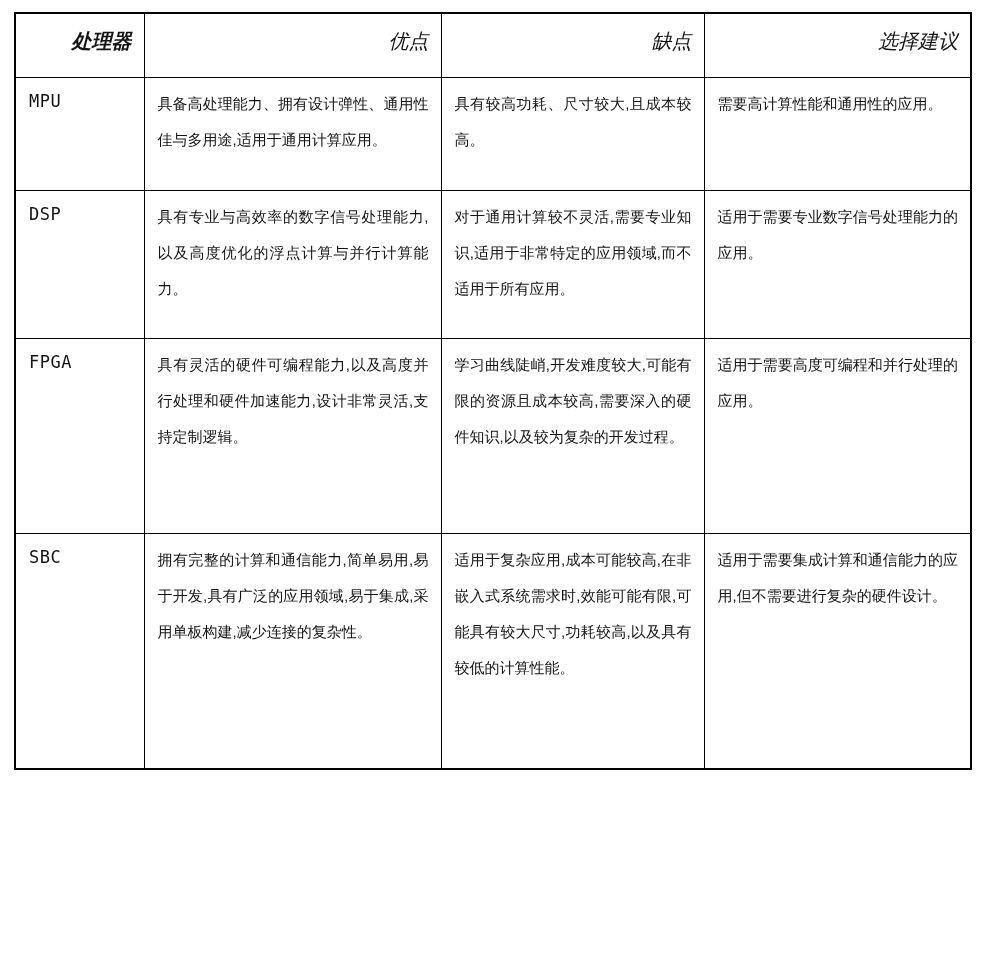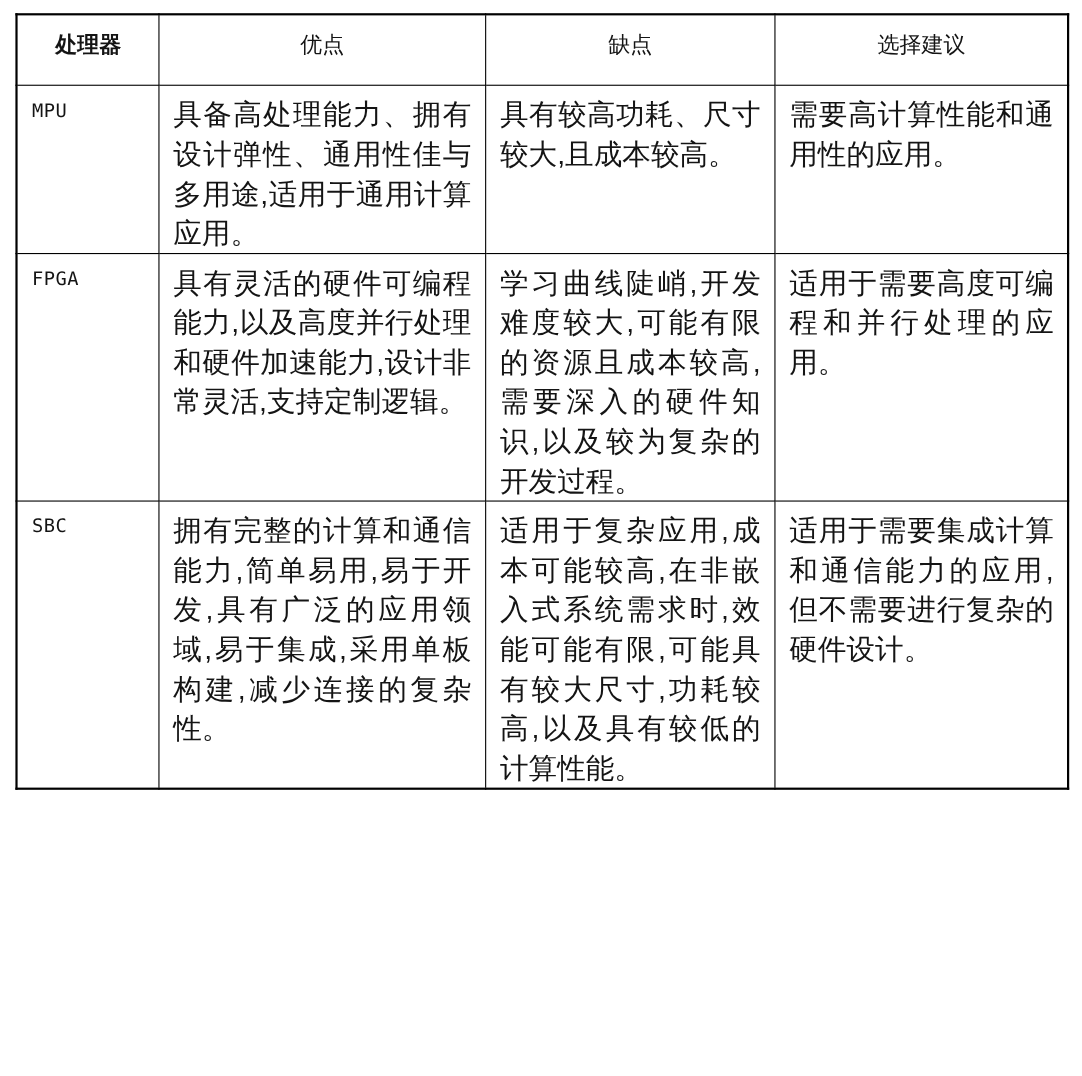--- a/index.html
+++ b/index.html
@@ -25,30 +25,31 @@
     width: 956px;
     border: 2px solid #000000;
     background: #ffffff;
   }
   .proc-table th,
   .proc-table td {
     border: 1px solid #000000;
     vertical-align: top;
     box-sizing: border-box;
     padding: 8px 12px 0 13px;
-    font-size: 26px;
+    font-size: 15px;
     line-height: 36px;
     color: #141414;
     overflow: hidden;
   }
   .proc-table th {
     font-weight: normal;
-    text-align: center;
+    text-align: right;
     font-size: 20px;
     padding-top: 9px;
+    font-style: italic;
   }
   .proc-table th.col-processor {
     font-weight: bold;
   }
   .proc-table td.cell-processor {
     font-family: "DejaVu Sans Mono", monospace;
     font-size: 17px;
     letter-spacing: 0.5px;
     padding-top: 12px;
     line-height: 22px;
@@ -83,20 +84,26 @@
         <th>选择建议</th>
       </tr>
     </thead>
     <tbody>
       <tr class="r-mpu">
         <td class="cell-processor">MPU</td>
         <td class="cell-text">具备高处理能力、拥有设计弹性、通用性佳与多用途,适用于通用计算应用。</td>
         <td class="cell-text">具有较高功耗、尺寸较大,且成本较高。</td>
         <td class="cell-text">需要高计算性能和通用性的应用。</td>
       </tr>
+      <tr class="r-dsp">
+        <td class="cell-processor">DSP</td>
+        <td class="cell-text">具有专业与高效率的数字信号处理能力,以及高度优化的浮点计算与并行计算能力。</td>
+        <td class="cell-text">对于通用计算较不灵活,需要专业知识,适用于非常特定的应用领域,而不适用于所有应用。</td>
+        <td class="cell-text">适用于需要专业数字信号处理能力的应用。</td>
+      </tr>
       <tr class="r-fpga">
         <td class="cell-processor">FPGA</td>
         <td class="cell-text">具有灵活的硬件可编程能力,以及高度并行处理和硬件加速能力,设计非常灵活,支持定制逻辑。</td>
         <td class="cell-text">学习曲线陡峭,开发难度较大,可能有限的资源且成本较高,需要深入的硬件知识,以及较为复杂的开发过程。</td>
         <td class="cell-text">适用于需要高度可编程和并行处理的应用。</td>
       </tr>
       <tr class="r-sbc">
         <td class="cell-processor">SBC</td>
         <td class="cell-text">拥有完整的计算和通信能力,简单易用,易于开发,具有广泛的应用领域,易于集成,采用单板构建,减少连接的复杂性。</td>
         <td class="cell-text">适用于复杂应用,成本可能较高,在非嵌入式系统需求时,效能可能有限,可能具有较大尺寸,功耗较高,以及具有较低的计算性能。</td>

